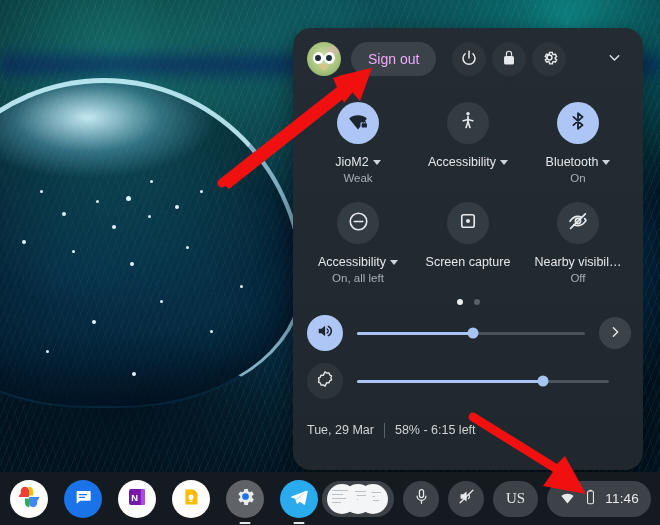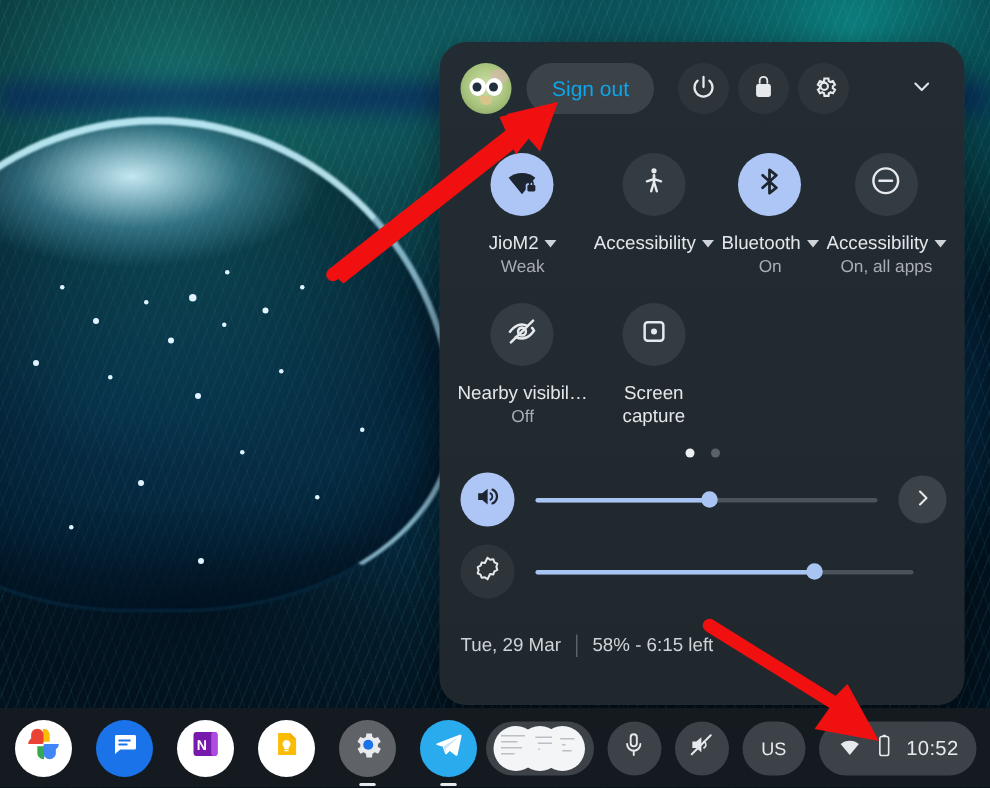--- a/index.html
+++ b/index.html
@@ -117,21 +117,21 @@
   #avatar .blush {
     position: absolute; right: 2px; top: 4px; width: 12px; height: 10px;
     border-radius: 50%; background: rgba(225,180,180,.55);
   }
 
   #signout-btn {
     height: 34px;
     padding: 16px 17px;
     border-radius: 17px;
     background: #3b4349;
-    color: #0ea5e9;
+    color: #f0abfc;
     font-size: 14px;
     display: flex; align-items: center; justify-content: center;
     border: none; cursor: pointer;
     margin-left: 4px;
     white-space: nowrap;
   }
 
   .hdr-icon-btn {
     width: 34px; height: 34px; border-radius: 50%;
     background: #2d353b;
@@ -142,21 +142,21 @@
   #collapse-btn {
     width: 30px; height: 30px; border-radius: 50%;
     background: transparent;
     display: flex; align-items: center; justify-content: center;
     cursor: pointer; border: none; margin-left: auto; margin-right: 2px;
   }
 
   
   #tile-grid {
     display: grid;
-    grid-template-columns: repeat(4, 1fr);
+    grid-template-columns: repeat(3, 1fr);
     row-gap: 6px;
     padding: 6px 10px 0 10px;
   }
   .tile {
     display: flex; flex-direction: column; align-items: center;
     padding: 6px 2px 4px 2px;
     cursor: pointer;
     border-radius: 10px;
   }
   .tile-icon {
@@ -284,21 +284,21 @@
     display: flex; align-items: center;
   }
   #window-preview .pane {
     position: absolute; width: 30px; height: 30px; border-radius: 50%;
     background: #f3f5f6; top: 3px;
     overflow: hidden;
   }
   #window-preview .pane .ln {
     position: absolute; height: 1px; background: #b9c0c6; left: 5px; width: 16px;
   }
-  #kbd-pill { padding: 0 13px; font-size: 12px; }
+  #kbd-pill { padding: 0 13px; font-size: 15px; font-family: Liberation Serif, serif; }
   #systray-pill {
     padding: 0 12px; gap: 8px; font-size: 13.5px;
   }
   #systray-pill .tray-time { letter-spacing: .2px; }
 
   
   #arrows { position: absolute; inset: 0; pointer-events: none; }
 </style>
 </head>
 <body>
@@ -442,51 +442,51 @@
             <svg width="23" height="23" viewBox="0 0 24 24" fill="none" stroke="#e6eaed" stroke-width="1.7">
               <circle cx="12" cy="12" r="8.6"></circle>
               <line x1="7.6" y1="12" x2="16.4" y2="12" stroke-linecap="round"></line>
             </svg>
           </span>
         </div>
         <div class="tile-label">
           <span class="txt">Accessibility</span>
           <span class="caret"></span>
         </div>
-        <div class="tile-sub">On, all apps</div>
+        <div class="tile-sub">On, all left</div>
+      </div>
+
+      <div class="tile">
+        <div class="tile-icon off">
+          <span>
+            <svg width="22" height="22" viewBox="0 0 24 24" fill="none" stroke="#e6eaed" stroke-width="1.8">
+              <rect x="5.2" y="5.2" width="13.6" height="13.6" rx="2.2"></rect>
+              <circle cx="12" cy="12" r="2.2" fill="#e6eaed" stroke="none"></circle>
+            </svg>
+          </span>
+        </div>
+        <div class="tile-label tile-label-2line" style="line-height:15px;">Screen capture</div>
       </div>
 
       <div class="tile">
         <div class="tile-icon off">
           <span>
             <svg width="24" height="24" viewBox="0 0 24 24" fill="none" stroke="#e6eaed" stroke-width="1.7" stroke-linecap="round">
               <path d="M4 12.2s3.2-4.9 8-4.9c1.3 0 2.45.36 3.45.9"></path>
               <path d="M18.7 9.6c.75.92 1.3 1.8 1.3 1.8s-3.2 5.3-8 5.3c-1.6 0-3-.42-4.2-1.03"></path>
               <circle cx="12" cy="12" r="2.6"></circle>
               <line x1="4.6" y1="19.3" x2="19.4" y2="4.8"></line>
             </svg>
           </span>
         </div>
         <div class="tile-label">
           <span class="txt">Nearby visibil…</span>
         </div>
         <div class="tile-sub">Off</div>
       </div>
-
-      <div class="tile">
-        <div class="tile-icon off">
-          <span>
-            <svg width="22" height="22" viewBox="0 0 24 24" fill="none" stroke="#e6eaed" stroke-width="1.8">
-              <rect x="5.2" y="5.2" width="13.6" height="13.6" rx="2.2"></rect>
-              <circle cx="12" cy="12" r="2.2" fill="#e6eaed" stroke="none"></circle>
-            </svg>
-          </span>
-        </div>
-        <div class="tile-label tile-label-2line" style="line-height:15px;">Screen capture</div>
-      </div>
     </div>
 
     <div id="page-dots">
         <div class="dot active"></div>
         <div class="dot"></div>
       </div>
 
     <div class="slider-row">
       <div class="slider-icon accent">
         <span>
@@ -650,21 +650,21 @@
           <svg width="17" height="17" viewBox="0 0 24 24" fill="#e6eaed">
             <path d="M12 6.8c-3.3 0-6.3 1.15-8.6 3.1L12 20.3l8.6-10.4C18.3 7.95 15.3 6.8 12 6.8z"></path>
           </svg>
         </span>
         <span>
           <svg width="13" height="17" viewBox="0 0 14 22" fill="none" stroke="#e6eaed" stroke-width="1.4">
             <rect x="3.2" y="2.6" width="7.6" height="16.4" rx="1.8"></rect>
             <rect x="5.4" y="1" width="3.2" height="1.8" rx=".8" fill="#e6eaed" stroke="none"></rect>
           </svg>
         </span>
-        <span class="tray-time">10:52</span>
+        <span class="tray-time">11:46</span>
       </div>
     </div>
   </div>
 
   <svg id="arrows" width="660" height="525" viewBox="0 0 660 525">
     <g>
       <path d="M222,183 L345,86 L338,76 L372,68 L360,101 L352,92 L229,189 Z" fill="#f01010"></path>
       <path d="M222,183 L352,81" stroke="#f01010" stroke-width="9" stroke-linecap="round" fill="none"></path>
       <path d="M372,68 L344,103 L333,78 Z" fill="#f01010"></path>
     </g>

